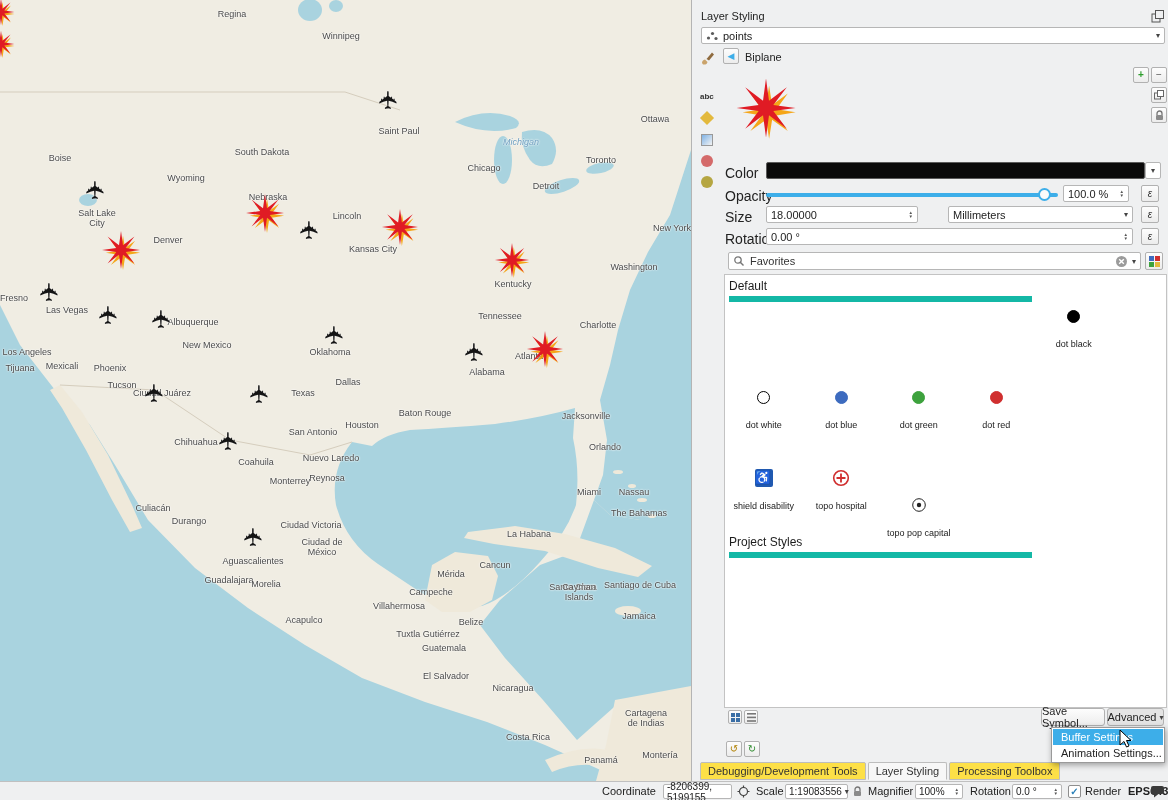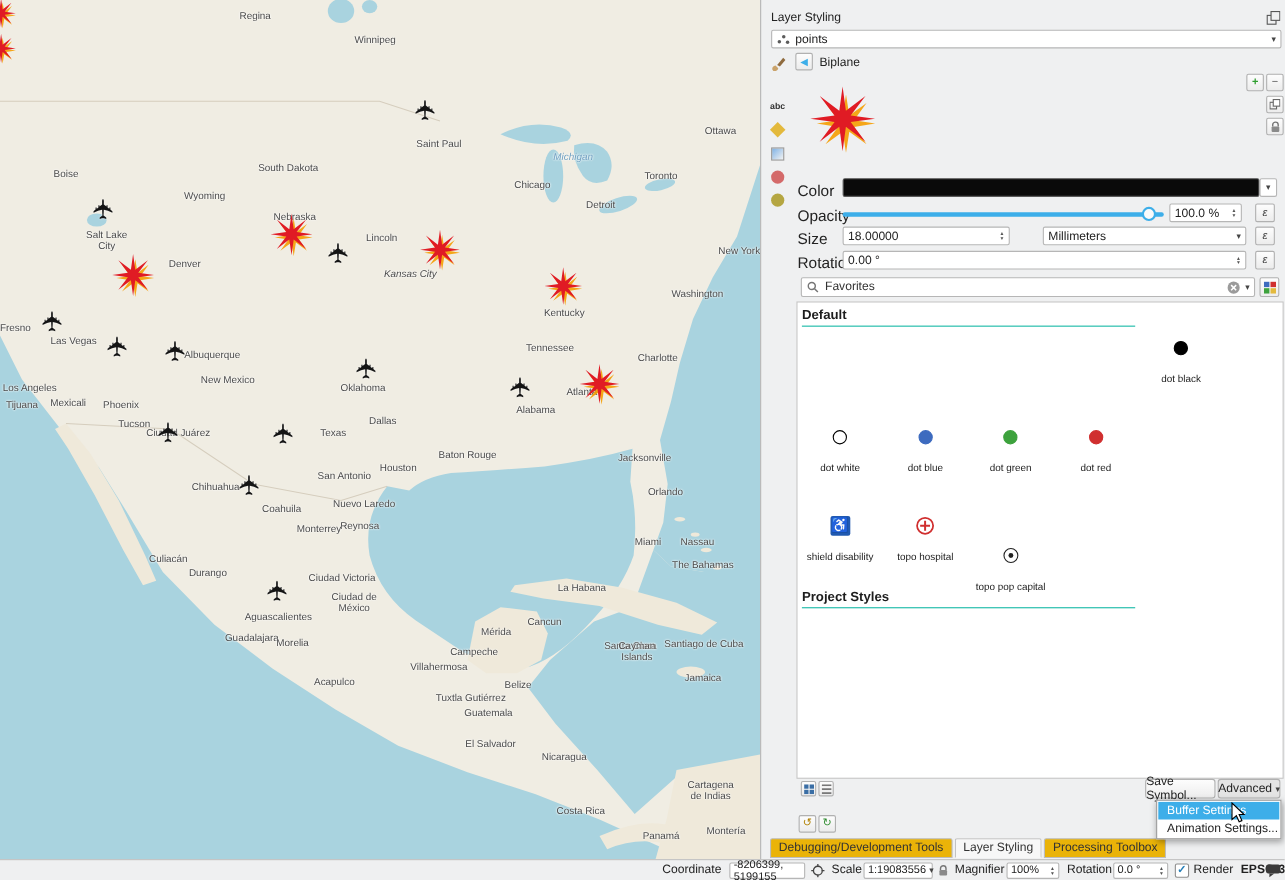--- a/index.html
+++ b/index.html
@@ -25,29 +25,29 @@
 .tree{background:#fff;border:1px solid #b6b6b6;overflow:hidden}
 .tree-row{height:14px;display:flex;align-items:center;font-size:11px;color:#222;padding-left:4px}
 .tree-row.selected{background:#cde8f9}
 .tree-row.selected .troot{font-weight:bold}
 .tree-row.child{padding-left:26px}
 .tree-expand{font-size:7px;color:#555;margin-right:3px}
 .tree-swatch{width:10px;height:10px;margin-right:4px;display:inline-block;border:1px solid rgba(0,0,0,.25)}
 .slider .track{position:absolute;left:0;right:0;top:7px;height:4px;border-radius:2px;background:#3daee9}
 .slider .handle{position:absolute;top:2px;width:13px;height:13px;border-radius:50%;background:#fafafa;border:2px solid #3daee9}
 .browser{background:#fff;border:1px solid #c3c3c3}
-.bhead{position:absolute;left:4px;width:303px;font-size:12px;font-weight:bold;color:#1d1d1d;border-bottom:1px solid #14b8a6;padding-bottom:3px}
+.bhead{position:absolute;left:4px;width:303px;font-size:12px;font-weight:normal;color:#1d1d1d;border-bottom:6px solid #14b8a6;padding-bottom:3px}
 #symbol-grid{position:absolute;left:0;top:20px;display:grid;grid-template-columns:repeat(5,77.5px);grid-auto-rows:81px}
 .sym-cell{display:flex;flex-direction:column;align-items:center;padding-top:6px}
 .sym-ic{height:30px;display:flex;align-items:center;justify-content:center}
 .sym-label{margin-top:8px;font-size:9px;line-height:10px;color:#222;text-align:center;max-width:72px}
 .sym-circle{width:13px;height:13px;border-radius:50%;display:inline-block}
 .sym-shield{width:18px;height:18px;background:#2059b0;color:#fff;font-size:13px;line-height:18px;text-align:center;border-radius:2px;display:inline-block}
 #panel-tabs{display:flex;gap:2px}
-.tab{background:#eab308;border:1px solid #bdbdbd;border-radius:2px 2px 0 0;padding:2px 7px;font-size:11px;color:#333;white-space:nowrap}
+.tab{background:#fde047;border:1px solid #bdbdbd;border-radius:2px 2px 0 0;padding:2px 7px;font-size:11px;color:#333;white-space:nowrap}
 .tab.active{background:#f7f7f7;border-bottom-color:#f7f7f7}
 #adv-menu{background:#fff;border:1px solid #9a9a9a;box-shadow:1px 2px 6px rgba(0,0,0,.35);padding:1px;z-index:5}
 .menu-item{font-size:11px;padding:2px 8px;color:#222;white-space:nowrap}
 .menu-item.hl{background:#3daee9;color:#fff}
 
 #statusbar{position:absolute;left:0;top:781px;width:1168px;height:19px;background:#eff0f1;border-top:1px solid #c0c0c0;font-size:11px;color:#222}
 .sfield{background:#fff;border:1px solid #b6b6b6;border-radius:2px;height:15px;display:flex;align-items:center;padding:0 3px;font-size:10px;color:#222}
 .cbox{width:13px;height:13px;background:#fff;border:1px solid #8e8e8e;border-radius:2px;display:flex;align-items:center;justify-content:center;font-size:10px;color:#2980b9;font-weight:bold;line-height:1}
 </style>
 </head>
@@ -108,21 +108,21 @@
       <div class="map-label" style="left: 672px; top: 228px;">New York</div>
       <div class="map-label" style="left: 634px; top: 267px;">Washington</div>
       <div class="map-label" style="left: 60px; top: 158px;">Boise</div>
       <div class="map-label" style="left: 186px; top: 178px;">Wyoming</div>
       <div class="map-label" style="left: 262px; top: 152px;">South Dakota</div>
       <div class="map-label" style="left: 268px; top: 197px;">Nebraska</div>
       <div class="map-label" style="left: 97px; top: 218px;">Salt Lake
 City</div>
       <div class="map-label" style="left: 168px; top: 240px;">Denver</div>
       <div class="map-label" style="left: 347px; top: 216px;">Lincoln</div>
-      <div class="map-label" style="left: 373px; top: 249px; font-style: italic;">Kansas City</div>
+      <div class="map-label" style="left: 373px; top: 249px;">Kansas City</div>
       <div class="map-label" style="left: 513px; top: 284px;">Kentucky</div>
       <div class="map-label" style="left: 500px; top: 316px;">Tennessee</div>
       <div class="map-label" style="left: 598px; top: 325px;">Charlotte</div>
       <div class="map-label" style="left: 14px; top: 298px;">Fresno</div>
       <div class="map-label" style="left: 67px; top: 310px;">Las Vegas</div>
       <div class="map-label" style="left: 193px; top: 322px;">Albuquerque</div>
       <div class="map-label" style="left: 207px; top: 345px;">New Mexico</div>
       <div class="map-label" style="left: 27px; top: 352px;">Los Angeles</div>
       <div class="map-label" style="left: 20px; top: 368px;">Tijuana</div>
       <div class="map-label" style="left: 62px; top: 366px;">Mexicali</div>

